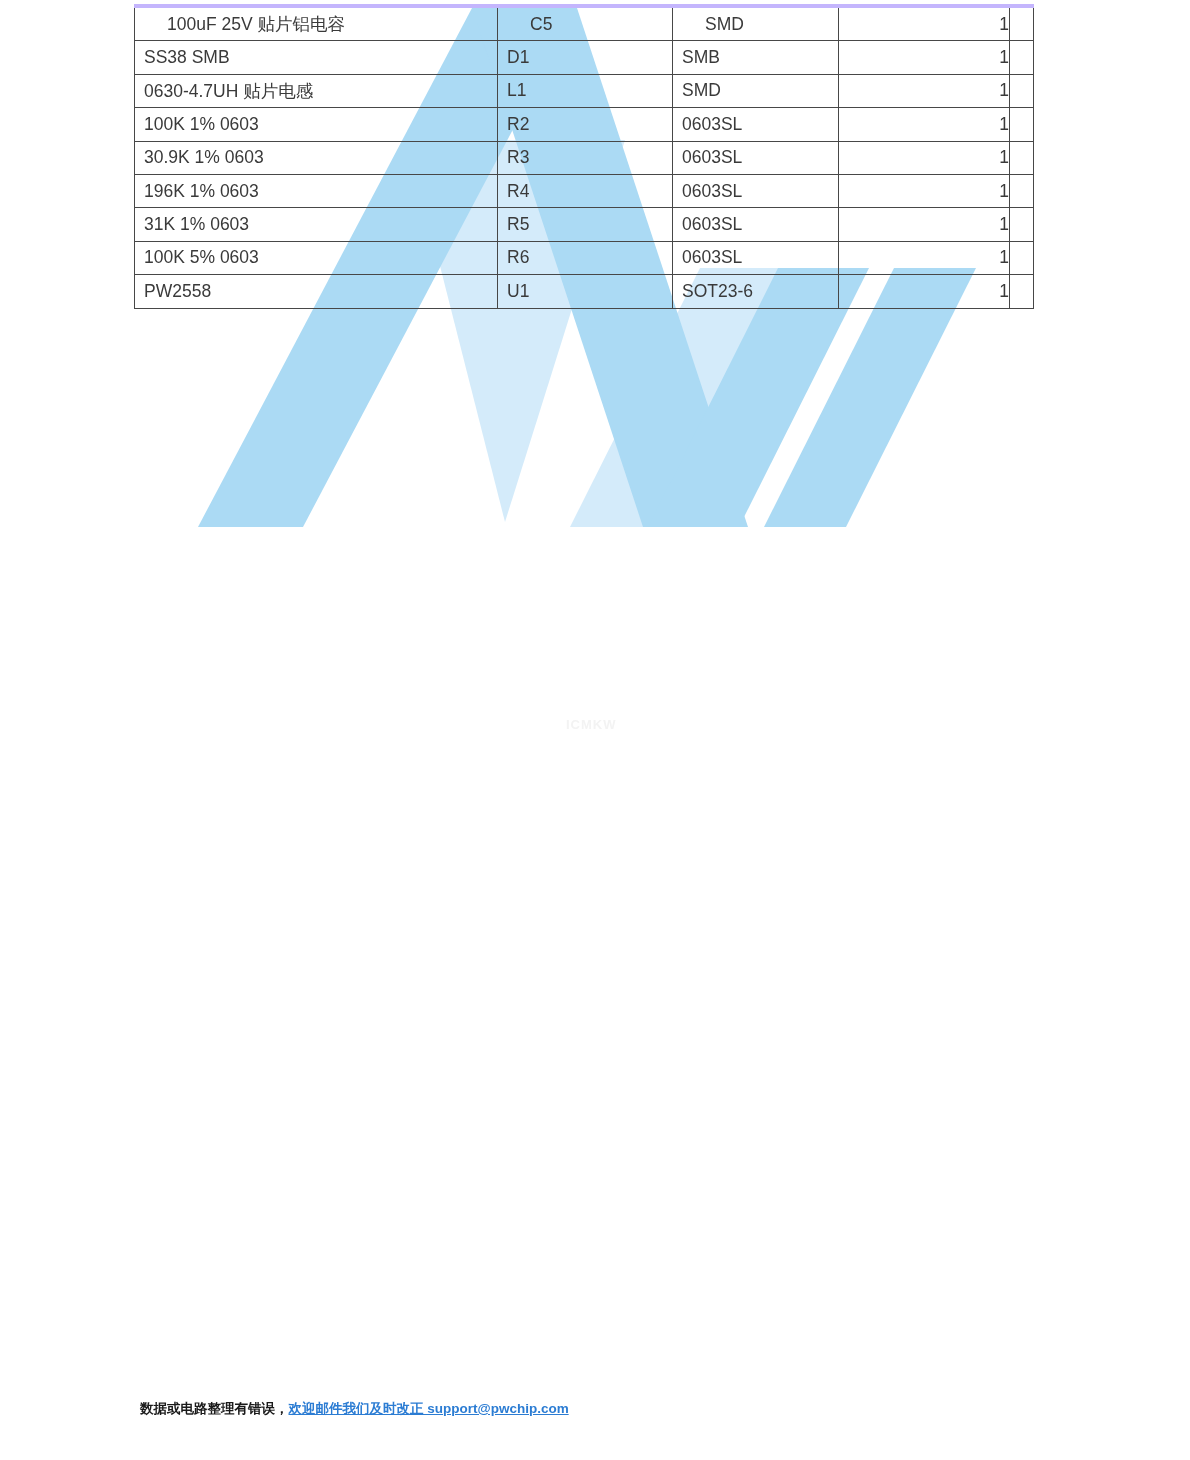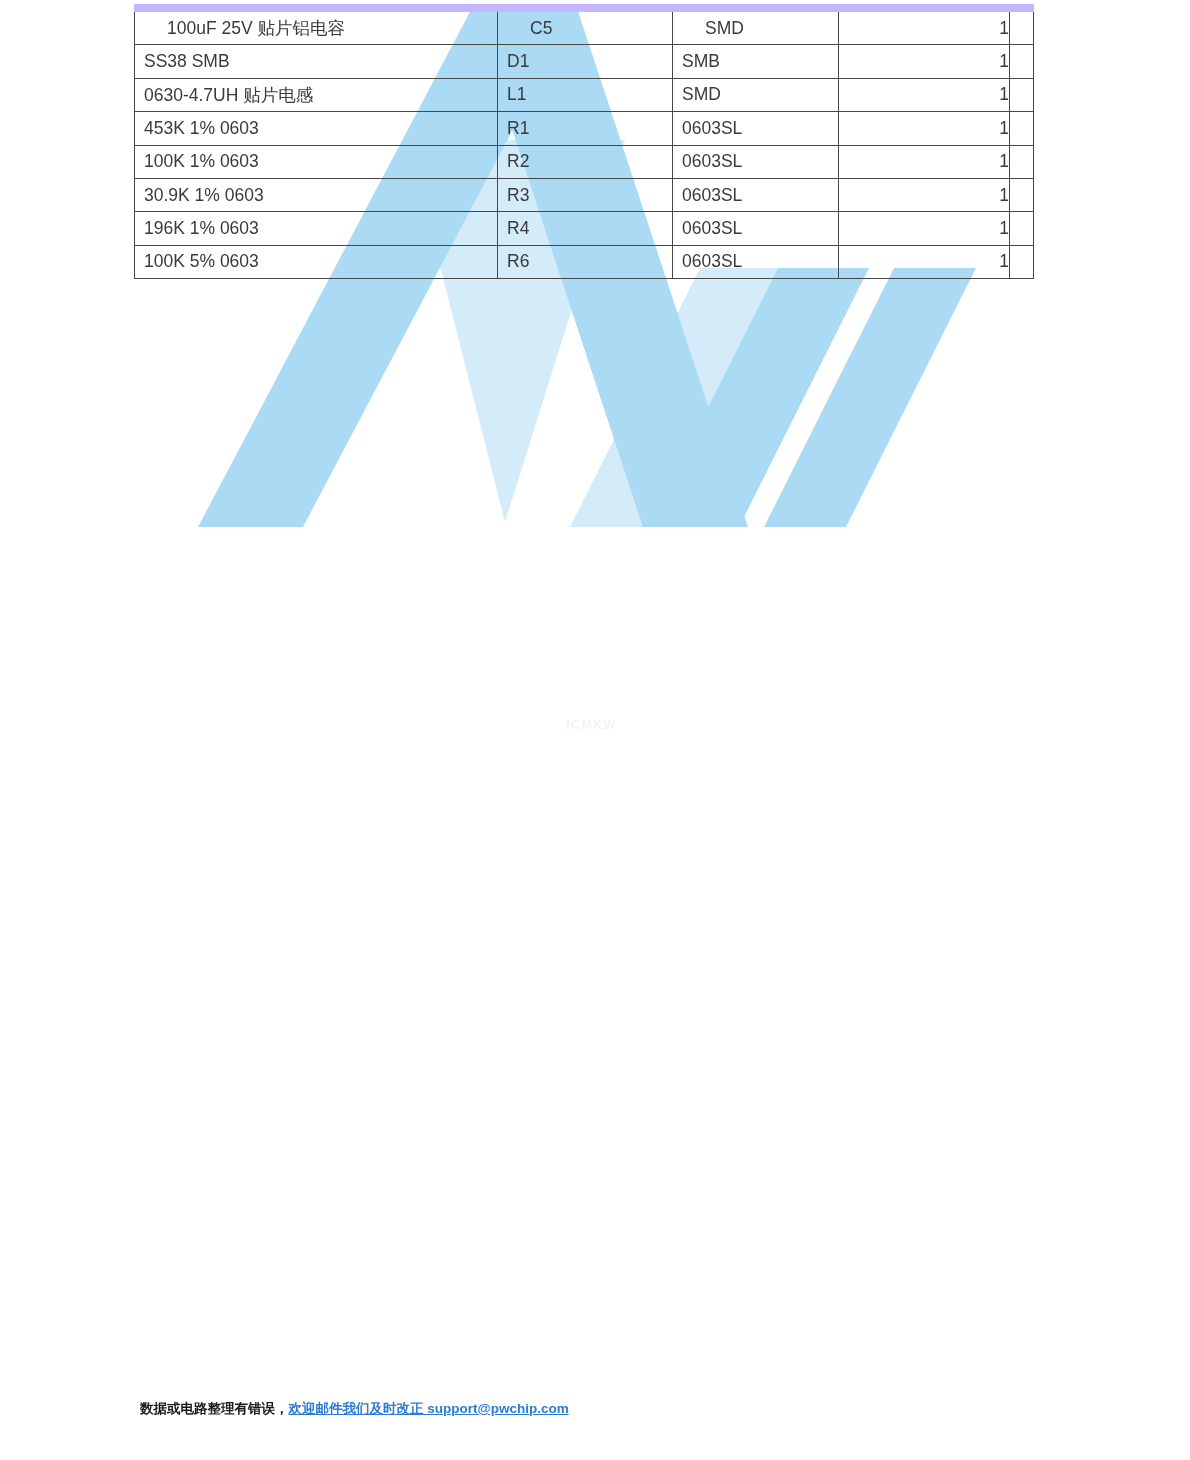--- a/index.html
+++ b/index.html
@@ -20,21 +20,21 @@
     border-collapse:collapse;table-layout:fixed;width:899px;
     font-size:17.5px;color:#3a3a3a;
   }
   table.bom td{
     border:1.4px solid #474747;
     padding:0 0 0 9px;
     height:32.4px;
     white-space:nowrap;overflow:hidden;
     background:transparent;
   }
-  table.bom tr:first-child td{border-top:8px solid #c4b5fd;padding-left:32px;}
+  table.bom tr:first-child td{border-top:4px solid #c4b5fd;padding-left:32px;}
   td.c-ref,td.c-pkg{padding-left:13px;}
   td.c-qty{text-align:right;padding-right:11px;padding-left:0;}
   td.c-sp{padding:0;}
   
   .footer{
     position:absolute;left:140px;top:1400px;z-index:1;
     font-size:13.5px;font-weight:bold;color:#1a1a1a;white-space:nowrap;
   }
   .footer a{
     color:#2b7cd3;text-decoration:underline;cursor:pointer;
@@ -82,27 +82,20 @@
       <td class="c-sp"></td>
     </tr>
     <tr>
       <td class="c-desc">0630-4.7UH 贴片电感</td>
       <td class="c-ref">L1</td>
       <td class="c-pkg">SMD</td>
       <td class="c-qty">1</td>
       <td class="c-sp"></td>
     </tr>
     <tr>
-      <td class="c-desc">453K 1% 0603</td>
-      <td class="c-ref">R1</td>
-      <td class="c-pkg">0603SL</td>
-      <td class="c-qty">1</td>
-      <td class="c-sp"></td>
-    </tr>
-    <tr>
       <td class="c-desc">100K 1% 0603</td>
       <td class="c-ref">R2</td>
       <td class="c-pkg">0603SL</td>
       <td class="c-qty">1</td>
       <td class="c-sp"></td>
     </tr>
     <tr>
       <td class="c-desc">30.9K  1% 0603</td>
       <td class="c-ref">R3</td>
       <td class="c-pkg">0603SL</td>
@@ -110,23 +103,37 @@
       <td class="c-sp"></td>
     </tr>
     <tr>
       <td class="c-desc">196K 1% 0603</td>
       <td class="c-ref">R4</td>
       <td class="c-pkg">0603SL</td>
       <td class="c-qty">1</td>
       <td class="c-sp"></td>
     </tr>
     <tr>
+      <td class="c-desc">31K 1% 0603</td>
+      <td class="c-ref">R5</td>
+      <td class="c-pkg">0603SL</td>
+      <td class="c-qty">1</td>
+      <td class="c-sp"></td>
+    </tr>
+    <tr>
       <td class="c-desc">100K 5% 0603</td>
       <td class="c-ref">R6</td>
       <td class="c-pkg">0603SL</td>
+      <td class="c-qty">1</td>
+      <td class="c-sp"></td>
+    </tr>
+    <tr>
+      <td class="c-desc">PW2558</td>
+      <td class="c-ref">U1</td>
+      <td class="c-pkg">SOT23-6</td>
       <td class="c-qty">1</td>
       <td class="c-sp"></td>
     </tr>
   </tbody>
 </table>
 
 <div class="footer">
   <span>数据或电路整理有错误，</span><a>欢迎邮件我们及时改正 support@pwchip.com</a>
 </div>
 

